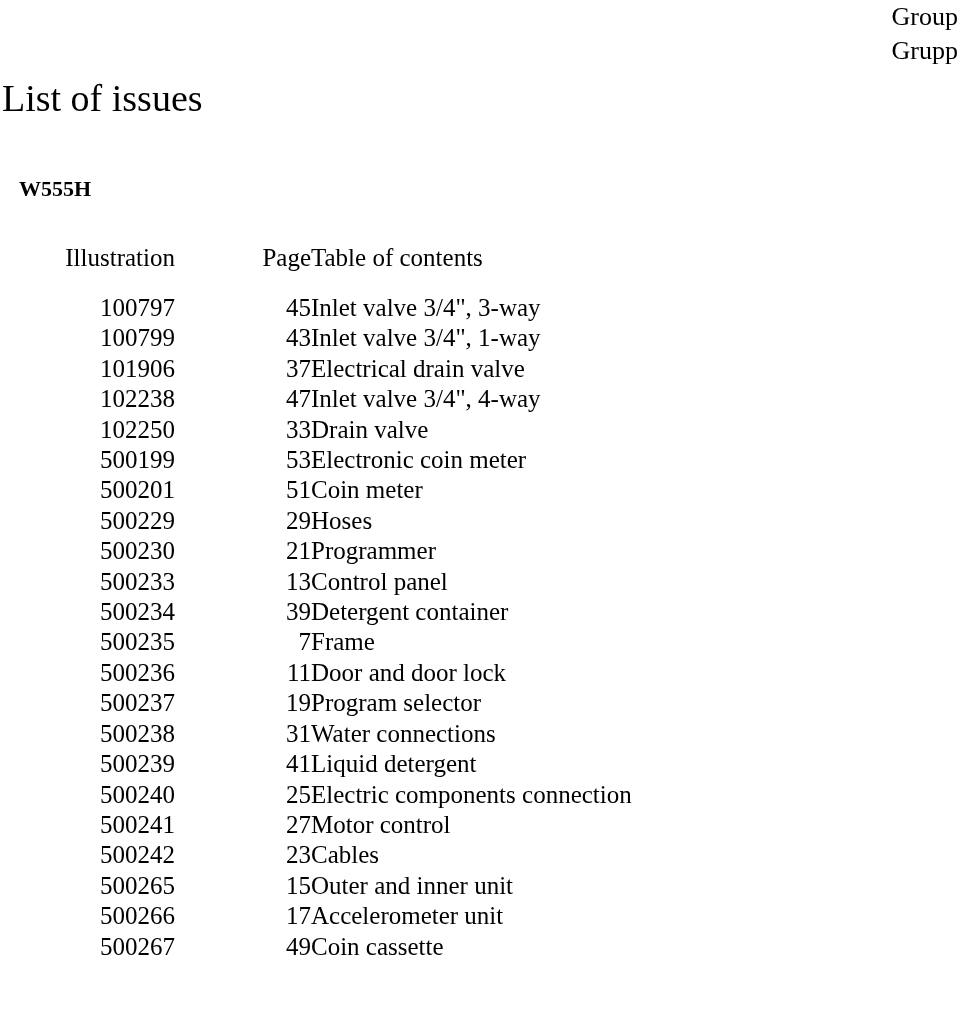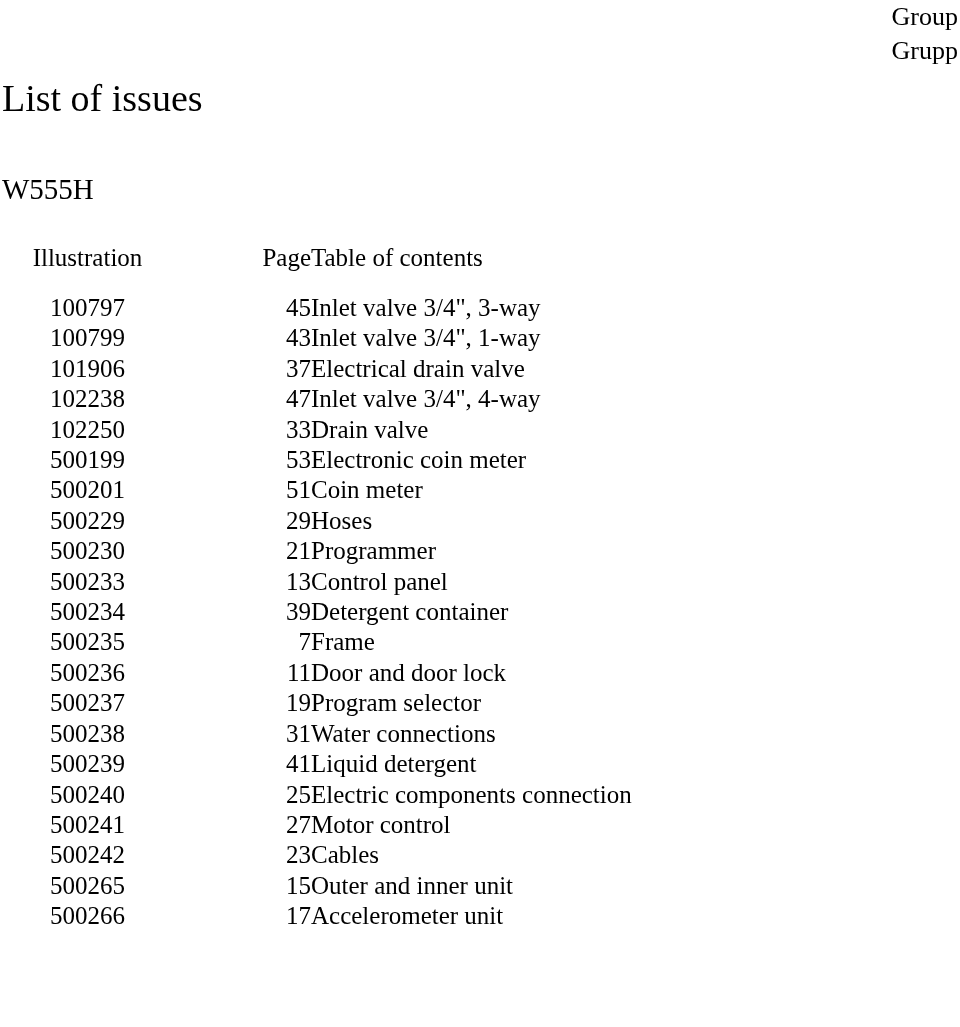--- a/index.html
+++ b/index.html
@@ -47,24 +47,24 @@
     top: 76px;
     font-size: 38px;
     font-weight: normal;
     line-height: 44px;
     white-space: nowrap;
   }
 
   
   .model-title {
     position: absolute;
-    left: 2px;
+    left: 19px;
     top: 172px;
-    font-size: 29px;
-    font-weight: normal;
+    font-size: 22px;
+    font-weight: bold;
     line-height: 34px;
     white-space: nowrap;
   }
 
   
   .issue-table {
     position: absolute;
     left: 0;
     top: 243px;
     width: 960px;
@@ -75,21 +75,21 @@
   .issue-table th,
   .issue-table td {
     padding: 0;
     margin: 0;
     border: none;
     font-weight: normal;
     vertical-align: baseline;
     white-space: nowrap;
   }
   
-  .col-illus  { width: 175px; text-align: center;  padding-left: 2px; }
+  .col-illus  { width: 175px; text-align: right;  padding-left: 2px; }
   .col-page   { width: 136px; text-align: right; padding-right: 86px; }
   .col-desc   { width: 649px; text-align: left;  padding-left: 1px; }
 
   .issue-table thead th {
     height: 50px;
     vertical-align: top;
   }
   .issue-table tbody td {
     height: 30.4px;
   }
@@ -215,16 +215,21 @@
         <tr>
           <td class="col-illus">500265</td>
           <td class="col-page">15</td>
           <td class="col-desc">Outer and inner unit</td>
         </tr>
         <tr>
           <td class="col-illus">500266</td>
           <td class="col-page">17</td>
           <td class="col-desc">Accelerometer unit</td>
         </tr>
+        <tr>
+          <td class="col-illus">500267</td>
+          <td class="col-page">49</td>
+          <td class="col-desc">Coin cassette</td>
+        </tr>
       </tbody>
   </table>
 
 </div>
 
 </body></html>

